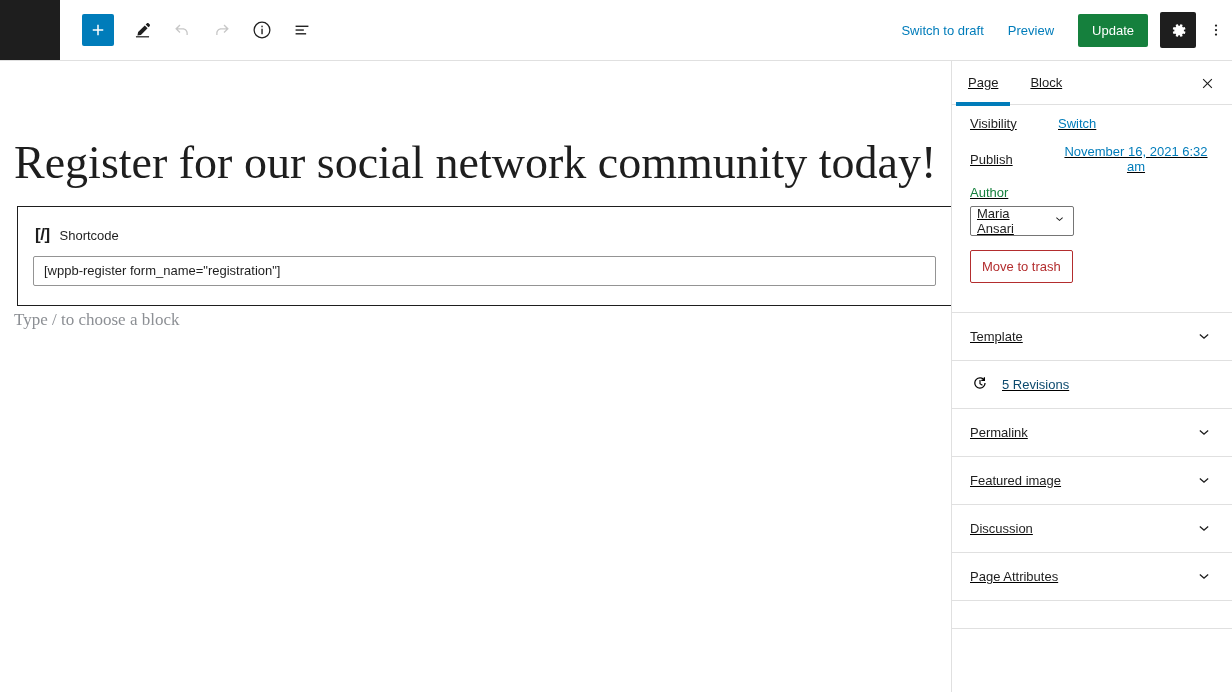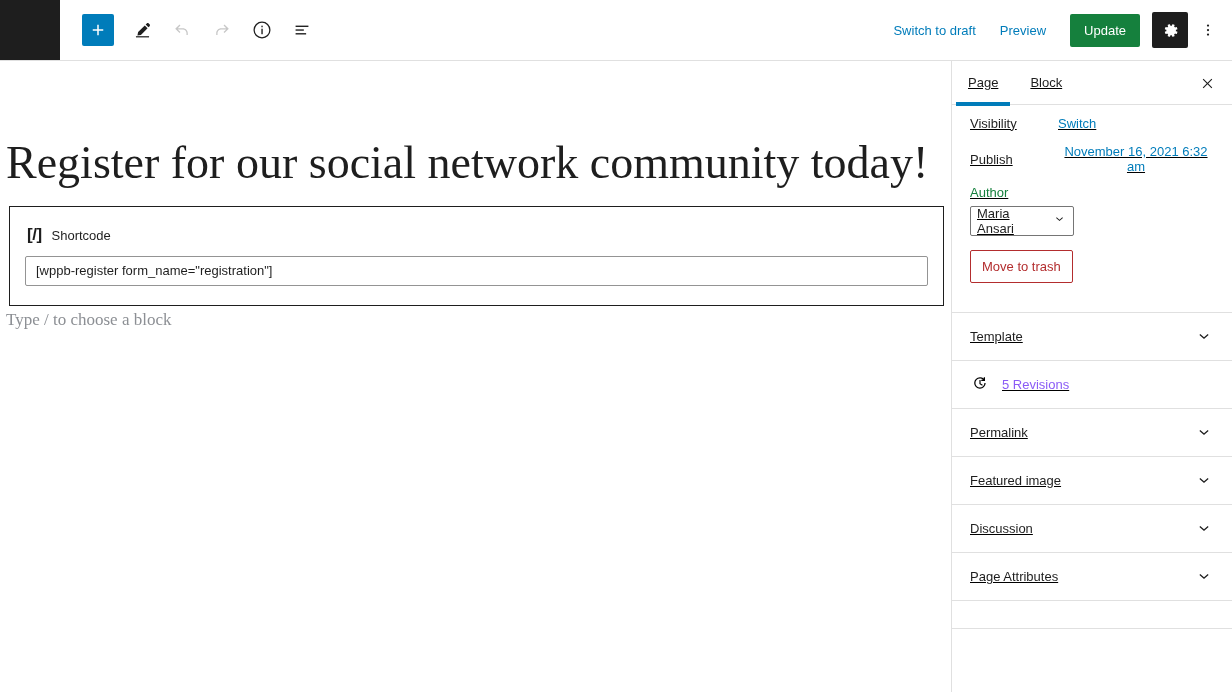--- a/index.html
+++ b/index.html
@@ -43,21 +43,21 @@
   .tb-btn.primary-add {
     background: #007cba; color: #fff;
     width: 32px; height: 32px; border-radius: 2px;
     margin-right: 6px;
   }
   .tb-btn.disabled { color: #c7c7c7; cursor: default; }
 
   .toolbar-right {
     margin-left: auto;
     display: flex; align-items: center;
-    gap: 0px; padding-right: 8px;
+    gap: 0px; 
   }
   .tb-link {
     font-size: 13px; color: #007cba;
     background: none; border: none; cursor: pointer;
     padding: 7px 12px; font-family: "Liberation Sans", sans-serif;
     white-space: nowrap;
   }
   .tb-update {
     font-size: 13px; color: #fff; background: #15803d;
     border: none; border-radius: 2px; cursor: pointer;
@@ -72,21 +72,21 @@
   }
   .tb-kebab {
     width: 32px; height: 36px; margin-left: 4px;
     background: transparent; border: none; cursor: pointer;
     display: flex; align-items: center; justify-content: center;
     color: #1e1e1e;
   }
 
   
   .canvas {
-    position: absolute; top: 61px; left: 0;
+    position: absolute; top: 61px; left: 8px;
     width: 951px; height: 631px;
     background: #fff; overflow: hidden;
   }
   .post-title {
     font-family: "Liberation Serif", serif;
     font-size: 46px; line-height: 1.2; font-weight: 400;
     color: #1e1e1e;
     margin: 0; padding: 0;
     position: absolute; top: 74px; left: 6px;
     width: 900px;
@@ -222,21 +222,21 @@
     cursor: pointer;
     font-family: "Liberation Sans", sans-serif;
   }
   .revisions-row {
     display: flex; align-items: center; gap: 12px;
     padding: 0 18px; height: 48px;
     border-bottom: 1px solid #e0e0e0;
     cursor: pointer;
   }
   .revisions-label {
-    font-size: 13px; color: #8b5cf6;
+    font-size: 13px; color: #0c4a6e;
     font-family: "Liberation Sans", sans-serif;
   }
   .panel-spacer { height: 28px; border-bottom: 1px solid #e0e0e0; }
 </style>
 </head>
 <body>
 
 <div id="app">
 
   <div class="toolbar">

